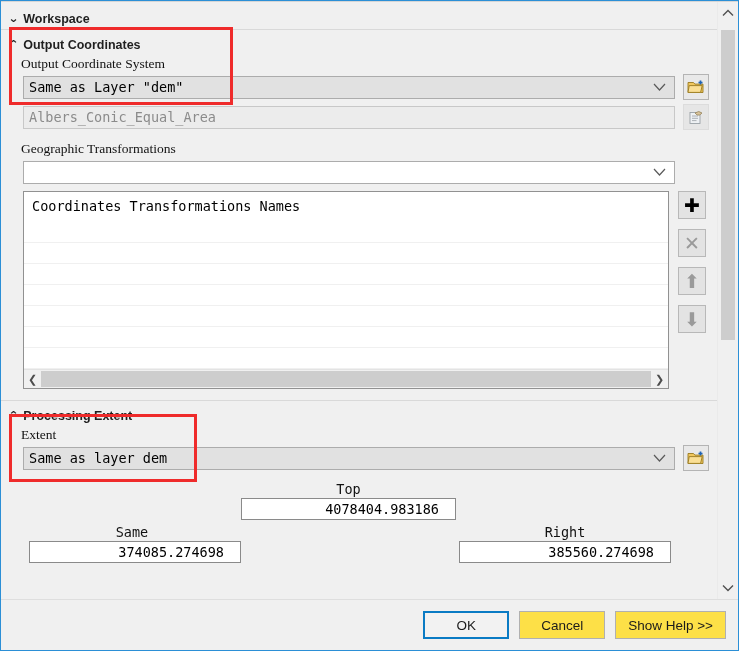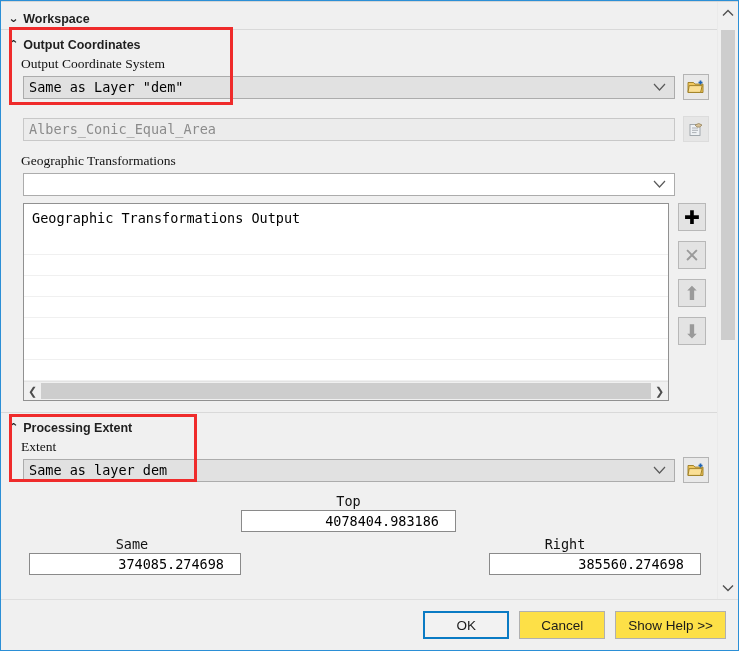--- a/index.html
+++ b/index.html
@@ -341,21 +341,21 @@
         </div>
         <div class="sq-btn">
           <svg width="18" height="16" viewBox="0 0 18 16">
             <path d="M1 3.5 h5.5 l1.4 1.6 H16 v8.4 H1 Z" fill="#f0c75e" stroke="#9a7a20" stroke-width="0.9"></path>
             <path d="M2.2 6.6 H15.2 L13.6 13.4 H1 Z" fill="#fadf95" stroke="#9a7a20" stroke-width="0.9"></path>
             <path d="M13.5 1.5 v4 M11.5 3.5 h4" stroke="#1e63b4" stroke-width="1.7"></path>
           </svg>
         </div>
       </div>
 
-      <div class="row" style="margin-top:16px;">
+      <div class="row" style="margin-top:4px;">
         <div class="textbox-readonly">
           <span>Albers_Conic_Equal_Area</span>
         </div>
         <div class="sq-btn flat">
           <svg width="17" height="16" viewBox="0 0 17 16">
             <rect x="2" y="3.5" width="10" height="11" fill="#eef1f4" stroke="#9aa0a6" stroke-width="0.9"></rect>
             <line x1="4" y1="7" x2="10" y2="7" stroke="#9aa0a6" stroke-width="0.8"></line>
             <line x1="4" y1="9.3" x2="10" y2="9.3" stroke="#9aa0a6" stroke-width="0.8"></line>
             <line x1="4" y1="11.6" x2="8.5" y2="11.6" stroke="#9aa0a6" stroke-width="0.8"></line>
             <path d="M7 4 q4-3 7 0 q-2 3-5 2 z" fill="#d9c39a" stroke="#8d7b55" stroke-width="0.7"></path>
@@ -373,21 +373,21 @@
                 <polyline points="1,1 6.5,7 12,1" fill="none" stroke="#5a5a5a" stroke-width="1.2"></polyline>
               </svg>
           </span>
         </div>
         <div class="sq-btn naked"></div>
       </div>
 
       <div class="listblock">
         <div class="listbox">
           <div class="list-rows">
-            <div class="list-row header">Geographic Transformations Output</div>
+            <div class="list-row header">Coordinates Transformations Names</div>
             <div class="list-row"></div>
             <div class="list-row"></div>
             <div class="list-row"></div>
             <div class="list-row"></div>
             <div class="list-row"></div>
             <div class="list-row"></div>
             <div class="list-row"></div>
 
           </div>
           <div class="hscroll">
@@ -432,21 +432,21 @@
       </div>
 
       <div class="extent-area">
         <div class="coordlabel" style="left:240px; top:0px; width:215px;">Top</div>
         <div class="coordbox" style="left:240px; top:17px; width:215px;">4078404.983186</div>
 
         <div class="coordlabel" style="left:25px; top:43px; width:212px;">Same</div>
         <div class="coordbox" style="left:28px; top:60px; width:212px;">374085.274698</div>
 
         <div class="coordlabel" style="left:458px; top:43px; width:212px;">Right</div>
-        <div class="coordbox" style="left:458px; top:60px; width:212px;margin-left:30px;">385560.274698</div>
+        <div class="coordbox" style="left:458px; top:60px; width:212px;">385560.274698</div>
       </div>
 
       <div class="annot" style="left:8px; top:25px; width:224px; height:78px;"></div>
       <div class="annot" style="left:8px; top:412px; width:188px; height:68px;"></div>
 
     </div>
 
     <div class="vscroll">
       <div class="arrow up">
         <svg width="12" height="8" viewBox="0 0 12 8">

